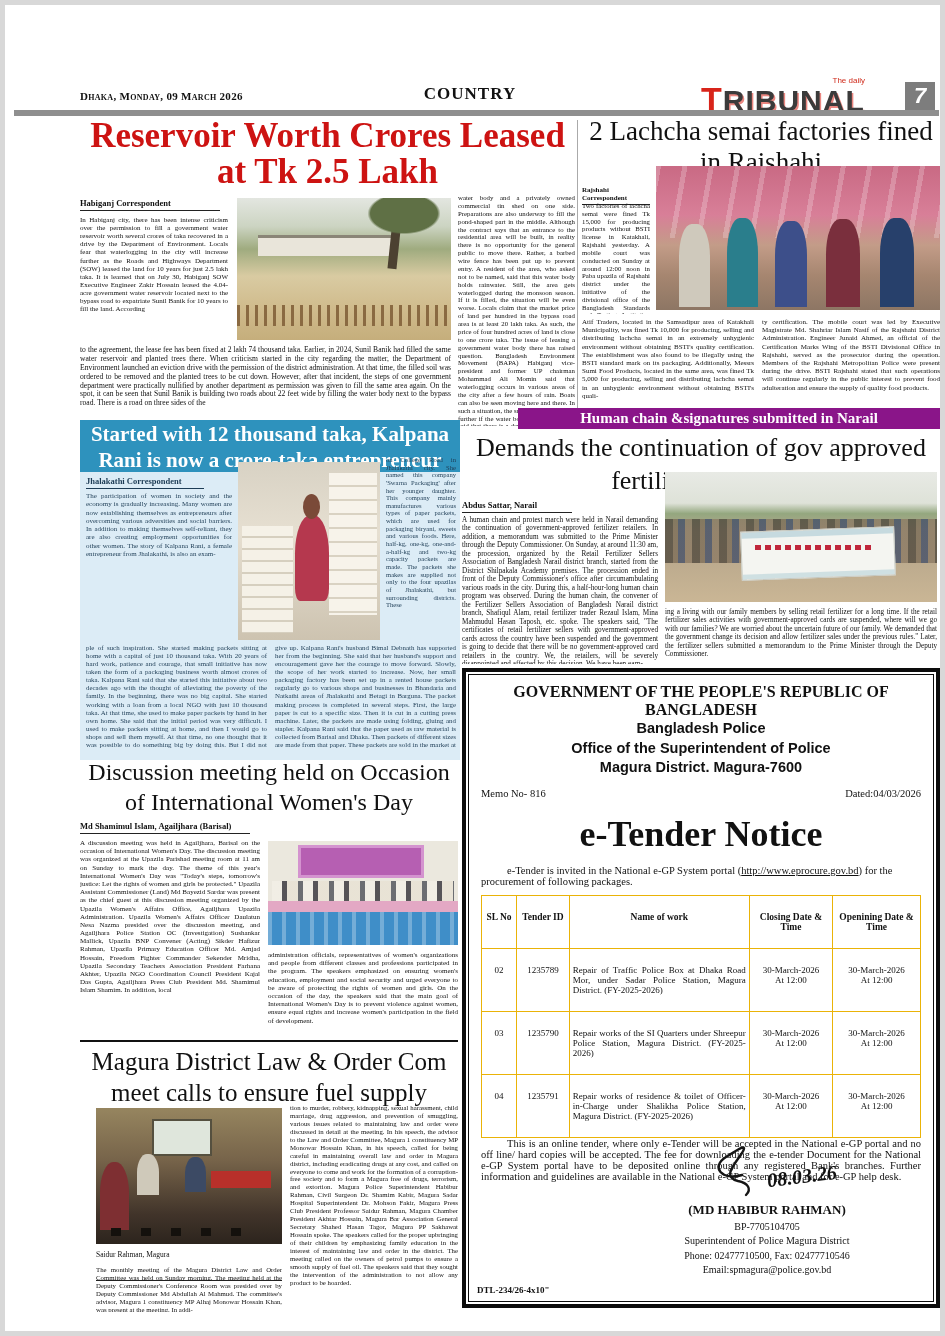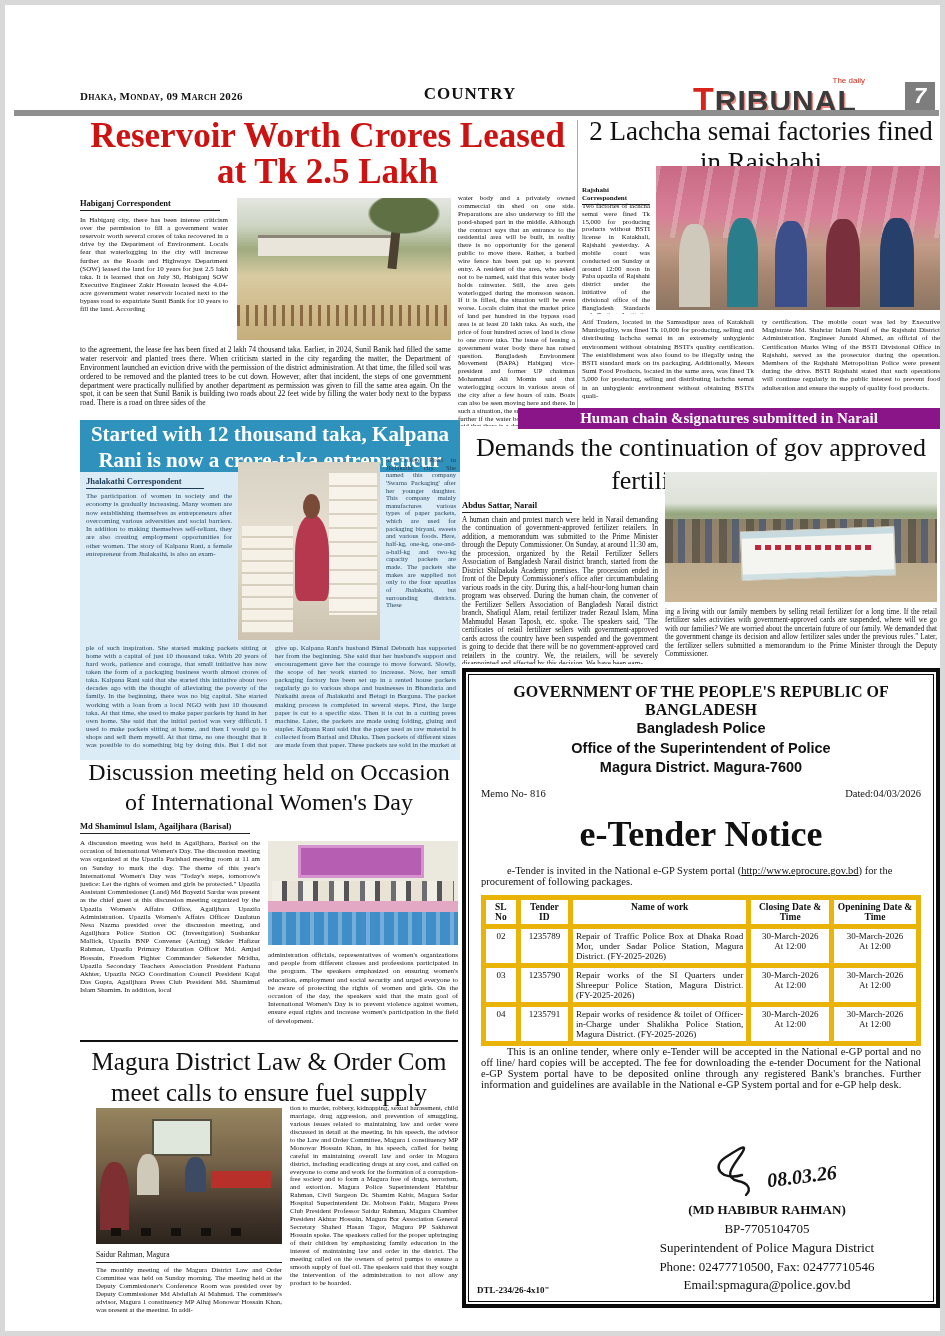--- a/index.html
+++ b/index.html
@@ -6,21 +6,21 @@
   .page{position:relative;width:945px;height:1336px;background:#ffffff;overflow:hidden;
         font-family:"Liberation Serif",serif;color:#111;box-shadow:inset 0 0 0 5px #d8d8d8;}
   .just{text-align:justify;overflow:hidden;}
   .byline{font-size:8.5px;font-weight:bold;border-bottom:1.5px solid #222;padding-bottom:2px;}
 
   
   .dateline{position:absolute;left:80px;top:90px;font-size:11px;font-weight:bold;font-variant:small-caps;letter-spacing:.3px;}
   .country{position:absolute;left:330px;top:84px;width:280px;text-align:center;font-size:17px;font-weight:bold;letter-spacing:1px;}
   .masthead{position:absolute;right:10px;top:78px;width:250px;height:34px;}
   .mh-tag{position:absolute;right:70px;top:-2px;color:#cf2a1a;font-size:8px;font-family:"Liberation Sans",sans-serif;}
-  .mh-title{position:absolute;left:8px;top:4px;font-family:"Liberation Sans",sans-serif;font-weight:bold;font-size:30px;line-height:1;color:#3b3b3b;letter-spacing:1px;}
+  .mh-title{position:absolute;left:16px;top:4px;font-family:"Liberation Sans",sans-serif;font-weight:bold;font-size:30px;line-height:1;color:#3b3b3b;letter-spacing:1px;}
   .mh-initial{color:#d8241a;font-size:34px;}
   .mh-rest{text-shadow:1.5px 1.5px 0 rgba(216,36,26,.55);}
   .mh-pagebox{position:absolute;right:0;top:4px;width:30px;height:28px;background:#7d7d7d;color:#fff;
               font-size:22px;font-weight:bold;font-style:italic;text-align:center;line-height:28px;font-family:"Liberation Sans",sans-serif;}
   .top-rule{position:absolute;left:14px;right:6px;top:110px;height:6px;background:#8f8f8f;}
 
   
   .reservoir{position:absolute;left:80px;top:118px;width:495px;height:308px;}
   .res-headline{position:absolute;left:0;right:0;top:0;text-align:center;color:#cd1312;font-weight:bold;font-size:35px;line-height:1.02;}
   .res-byline{position:absolute;left:0;top:80px;width:140px;}
@@ -65,43 +65,43 @@
   .wom-headline{position:absolute;left:0;right:0;top:0;text-align:center;font-size:24px;line-height:1.25;}
   .wom-byline{position:absolute;left:0;top:64px;width:170px;}
   .wom-col1{position:absolute;left:0;top:82px;width:180px;height:196px;font-size:7px;line-height:1.17;}
   .wom-img{position:absolute;left:188px;top:84px;width:190px;height:104px;}
   .wom-col2{position:absolute;left:188px;top:194px;width:190px;height:84px;font-size:7px;line-height:1.17;}
 
   
   .mag{position:absolute;left:80px;top:1040px;width:378px;height:270px;border-top:2px solid #111;}
   .mag-headline{position:absolute;left:0;right:0;top:4px;text-align:center;font-size:25px;line-height:1.25;}
   .mag-img{position:absolute;left:16px;top:66px;width:186px;height:136px;}
-  .mag-caption{position:absolute;left:16px;top:208px;width:186px;font-size:7.5px;border-bottom:1px solid #222;padding-bottom:3px;}
+  .mag-caption{position:absolute;left:16px;top:208px;width:186px;font-size:7.5px;border-bottom:1px solid #222;padding-bottom:21px;}
   .mag-col1{position:absolute;left:16px;top:224px;width:186px;height:46px;font-size:6.8px;line-height:1.17;}
   .mag-col2{position:absolute;left:210px;top:62px;width:168px;height:208px;font-size:6.8px;line-height:1.17;}
 
   
   .tender{position:absolute;left:462px;top:668px;width:478px;height:640px;border:4px solid #0c0c0c;box-sizing:border-box;padding:2px;background:#fff;}
   .tender-inner{position:relative;border:1px solid #0c0c0c;height:100%;box-sizing:border-box;padding:8px 12px;}
   .gov1{text-align:center;font-weight:bold;font-size:16px;}
   .gov-sub{text-align:center;font-weight:bold;font-size:14.5px;line-height:1.35;font-family:"Liberation Sans",sans-serif;}
   .memo-row{display:flex;justify-content:space-between;font-size:10.5px;margin-top:10px;}
   .etn-title{text-align:center;font-weight:bold;font-size:36px;margin:14px 0 6px 0;}
   .tender-intro{font-size:10.5px;margin-top:10px;text-indent:26px;}
   .tender-link{text-decoration:underline;text-align:right;}
   table.tt{width:100%;border-collapse:collapse;margin-top:8px;font-size:9px;}
-  table.tt th,table.tt td{border:5px solid #eab308;padding:2px 3px;vertical-align:top;}
+  table.tt th,table.tt td{border:1px solid #eab308;padding:16px 3px;vertical-align:top;}
   table.tt th{text-align:center;font-weight:bold;font-size:9.5px;}
   td.c{text-align:center;white-space:pre-line;}
   td.work{text-align:justify;}
   .tender-close{font-size:10.5px;text-indent:26px;text-align:justify;}
   .sig{position:absolute;right:16px;top:462px;width:300px;text-align:center;}
   .sig-script{position:relative;height:64px;}
   .sig-date{position:absolute;left:150px;top:28px;font-size:20px;font-style:italic;font-weight:bold;transform:rotate(-7deg);}
-  .sig-line{font-size:13px;line-height:1.45;}
+  .sig-line{font-size:10px;line-height:1.45;}
   .sig-name{font-weight:bold;font-size:13px;}
   .tender-ref{position:absolute;left:8px;bottom:6px;font-size:9px;font-weight:bold;}
 
   
   .ph{position:relative;overflow:hidden;background:#cfcabd;}
   .ph > div{position:absolute;}
 </style>
 </head>
 <body>
 

